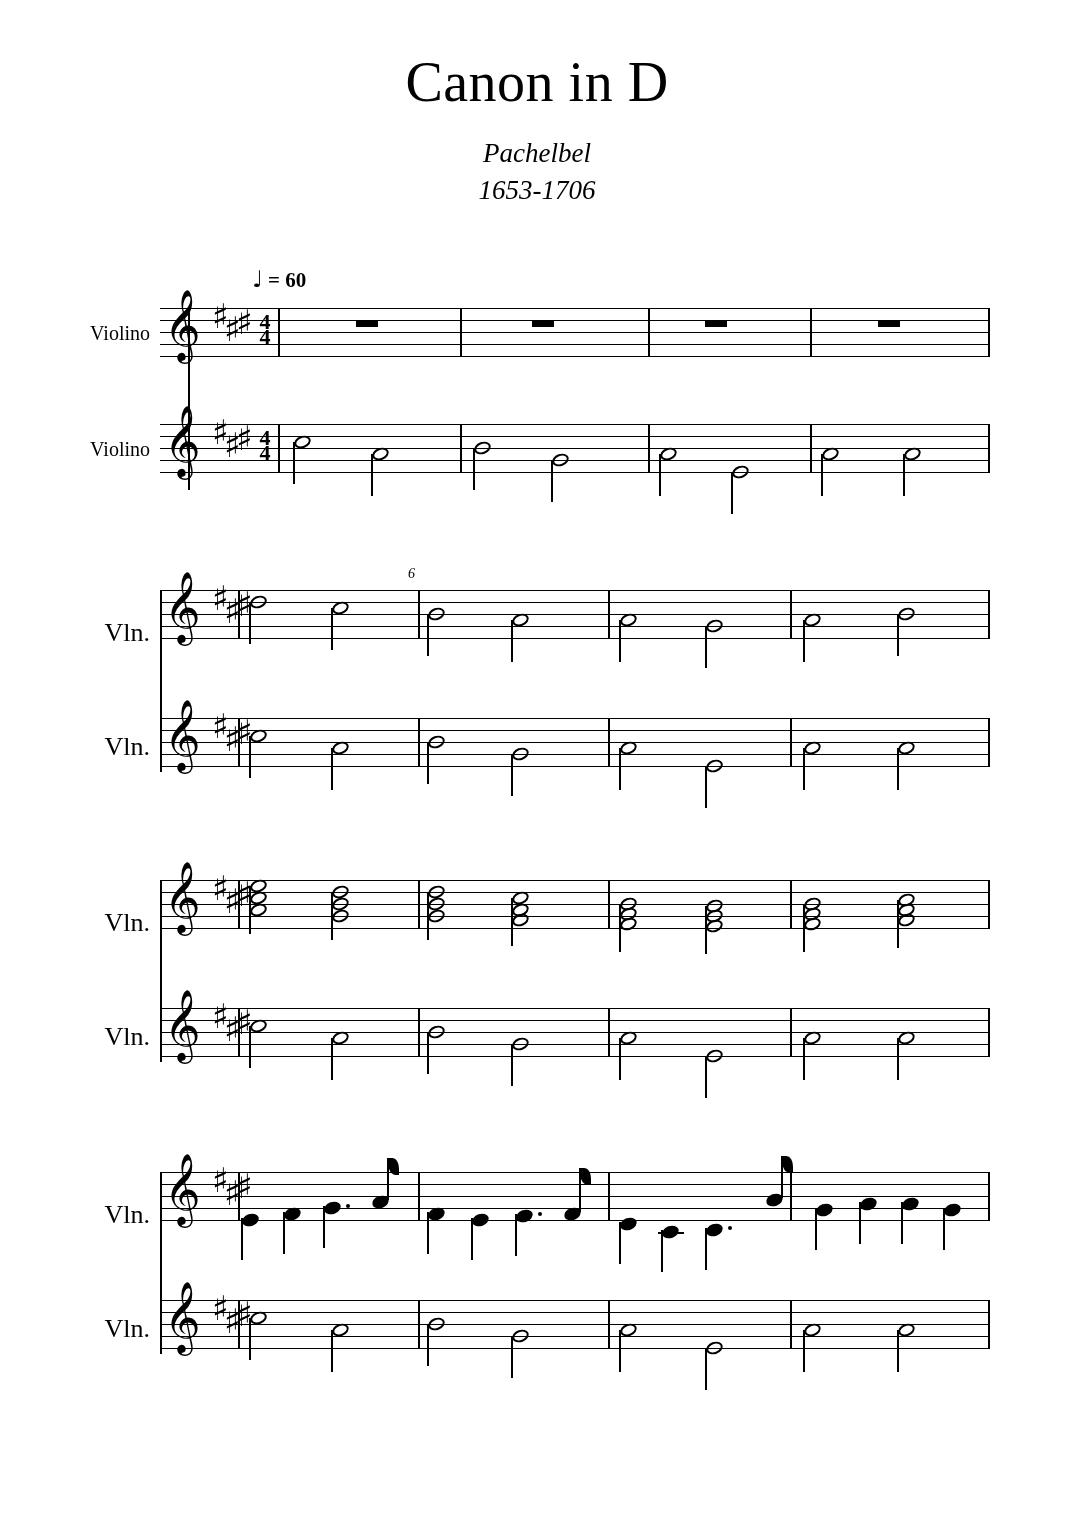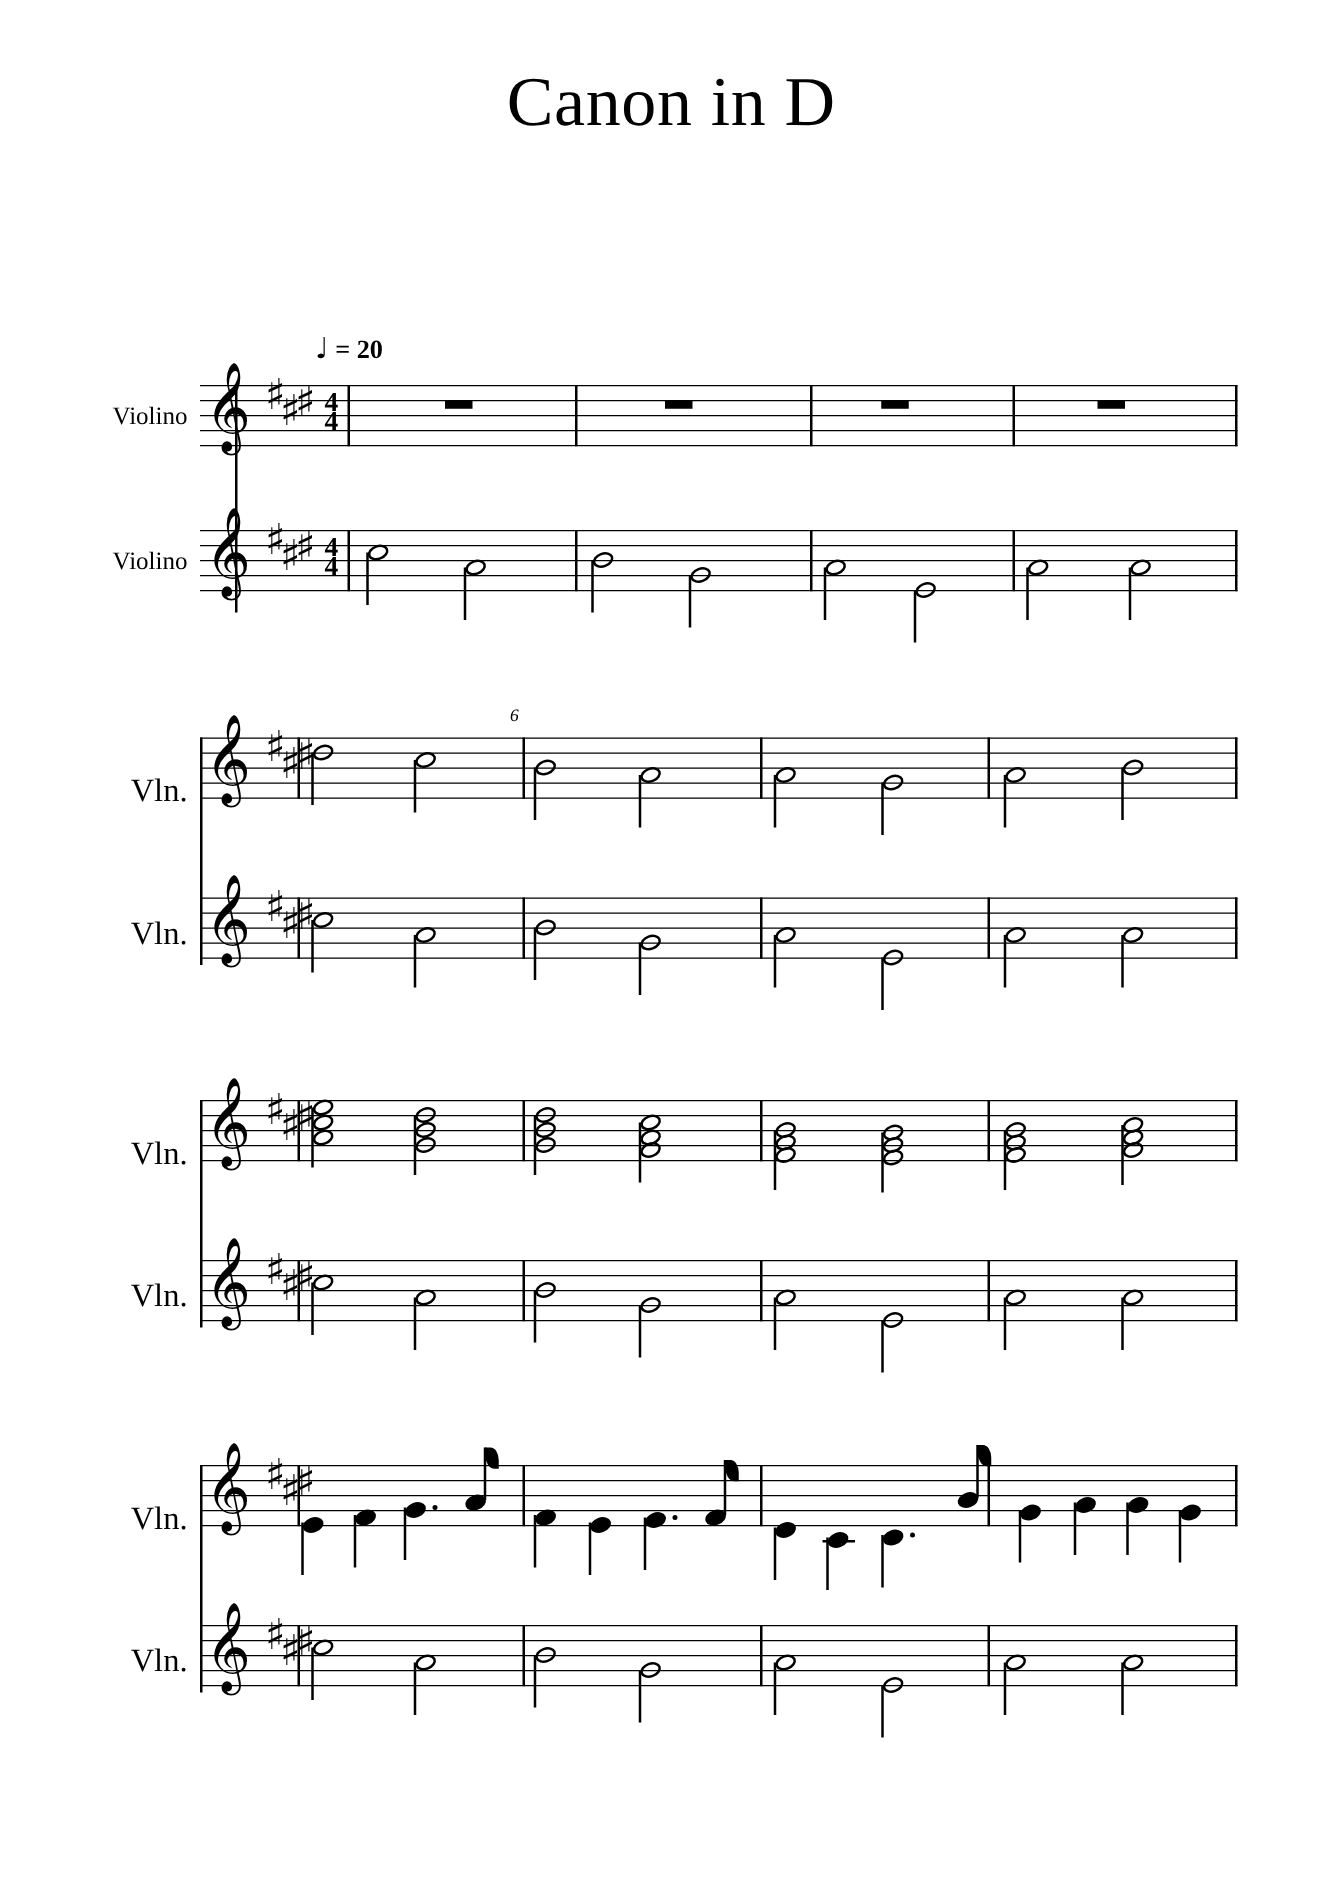--- a/index.html
+++ b/index.html
@@ -184,26 +184,28 @@
     background: #000;
     border-radius: 0 60% 0 70%;
   }
 </style>
 </head>
 <body>
 
 <div class="page">
 
   <div class="title">Canon in D</div>
+  <div class="composer">Pachelbel</div>
+  <div class="dates">1653-1706</div>
 
   <div class="system">
 
     <div class="tempo" style="top:266px; left:252px;">
       <span class="notehd">♩</span>
-      <span>= 20</span>
+      <span>= 60</span>
     </div>
 
     <div class="sysbrace" style="top:308px; left:188px; height:182px;"></div>
 
     <div class="instname" style="top:322px;">Violino</div>
     <div class="staff" style="top:308px;">
       <div class="line l0"></div>
       <div class="line l1"></div>
       <div class="line l2"></div>
       <div class="line l3"></div>

